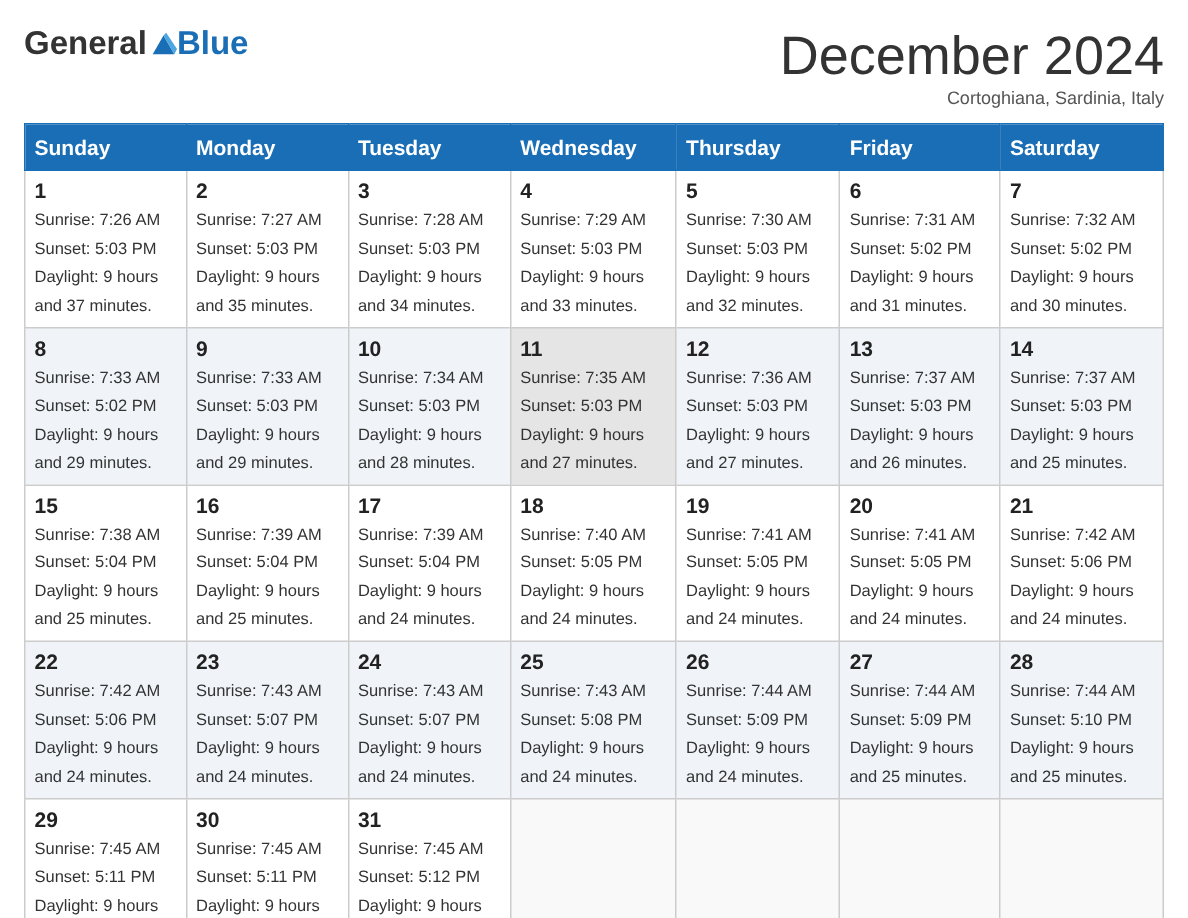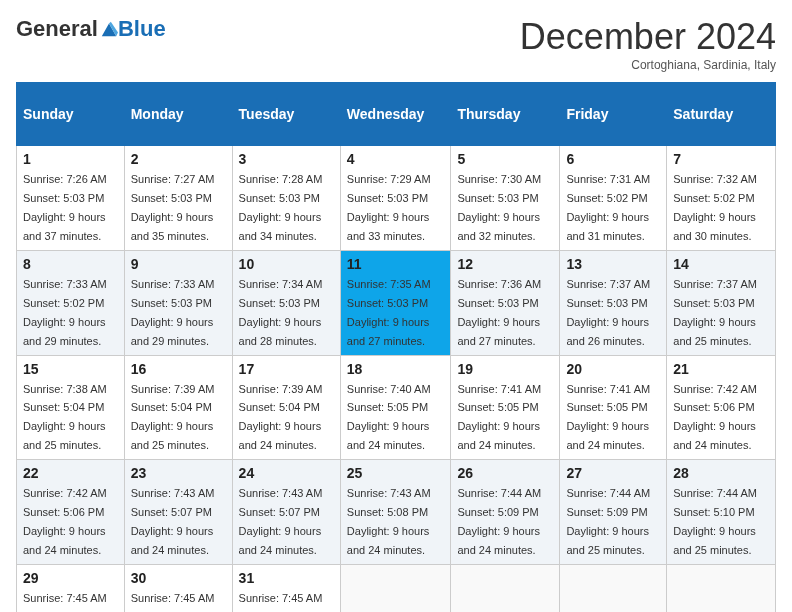--- a/index.html
+++ b/index.html
@@ -53,21 +53,21 @@
       font-size: 12px;
       color: #555;
     }
     .calendar {
       width: 100%;
       border-collapse: collapse;
     }
     .calendar th {
       background-color: #1a6eb5;
       color: #fff;
-      padding: 23px 6px;
+      padding: 7px 6px;
       font-size: 14px;
       font-weight: bold;
       text-align: left;
       border: 1px solid #1a6eb5;
     }
     .calendar td {
       border: 1px solid #ccc;
       vertical-align: top;
       padding: 5px 6px;
       width: 113px;
@@ -162,21 +162,21 @@
         <span class="day-info">Sunrise: 7:33 AM<br>Sunset: 5:02 PM<br>Daylight: 9 hours and 29 minutes.</span>
       </td>
         <td style="background: rgb(240, 244, 248);">
         <span class="day-num">9</span>
         <span class="day-info">Sunrise: 7:33 AM<br>Sunset: 5:03 PM<br>Daylight: 9 hours and 29 minutes.</span>
       </td>
         <td style="background: rgb(240, 244, 248); margin-left: 24px;">
         <span class="day-num">10</span>
         <span class="day-info">Sunrise: 7:34 AM<br>Sunset: 5:03 PM<br>Daylight: 9 hours and 28 minutes.</span>
       </td>
-        <td style="background: #0ea5e9; margin-top: 40px;">
+        <td style="background: #e5e5e5; margin-top: 40px;">
         <span class="day-num">11</span>
         <span class="day-info">Sunrise: 7:35 AM<br>Sunset: 5:03 PM<br>Daylight: 9 hours and 27 minutes.</span>
       </td>
         <td style="background: rgb(240, 244, 248);">
         <span class="day-num">12</span>
         <span class="day-info">Sunrise: 7:36 AM<br>Sunset: 5:03 PM<br>Daylight: 9 hours and 27 minutes.</span>
       </td>
         <td style="background: rgb(240, 244, 248);">
         <span class="day-num">13</span>
         <span class="day-info">Sunrise: 7:37 AM<br>Sunset: 5:03 PM<br>Daylight: 9 hours and 26 minutes.</span>

